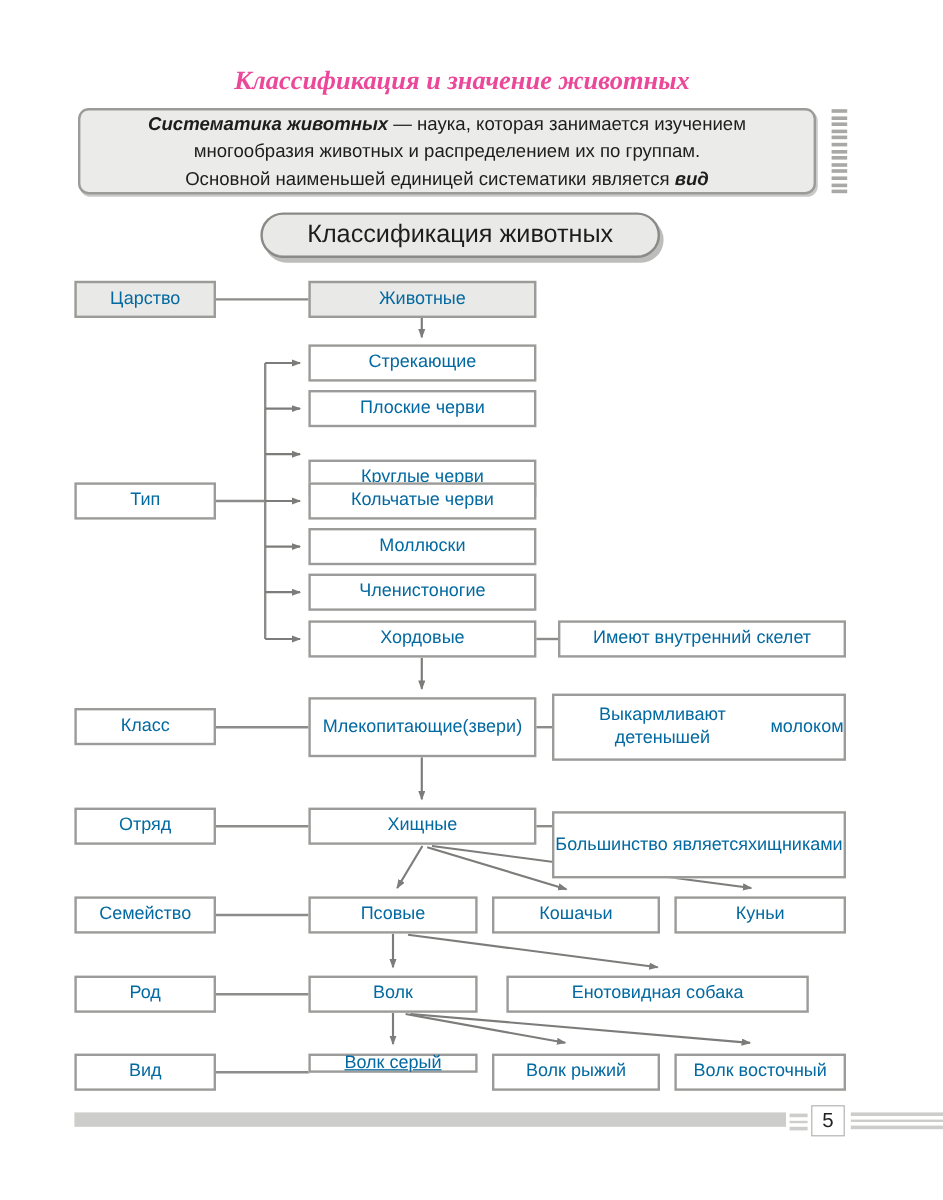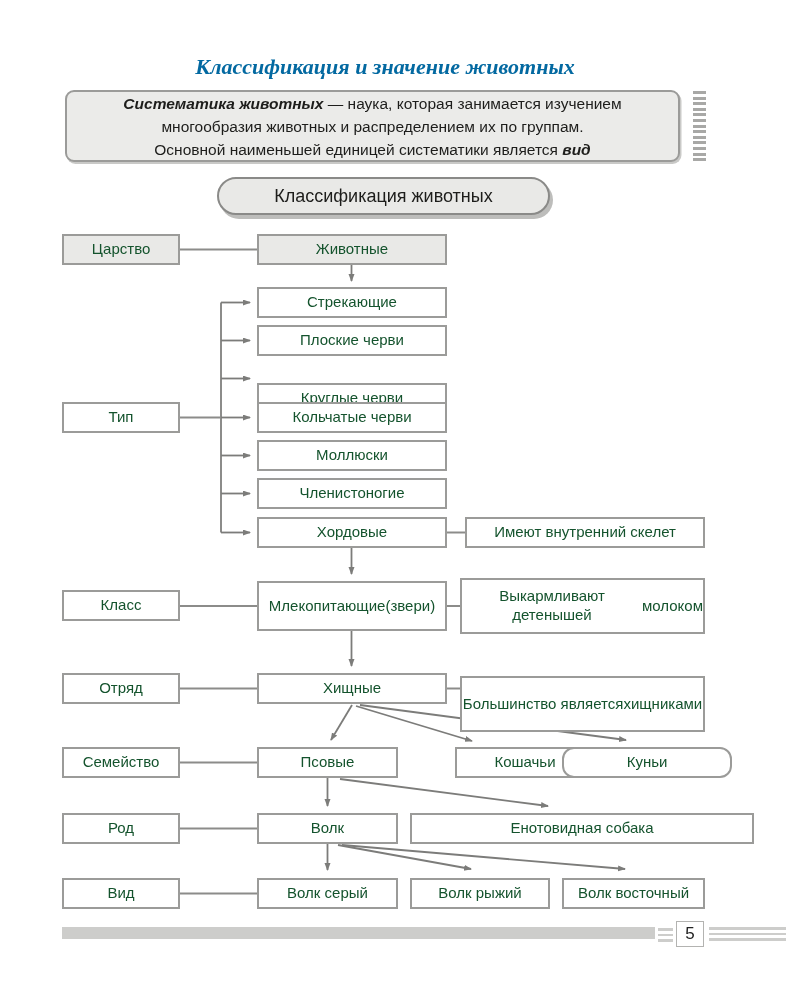--- a/index.html
+++ b/index.html
@@ -1,41 +1,41 @@
 <!DOCTYPE html>
 <html><head>
 <meta charset="utf-8">
 <style>
   html,body{margin:0;padding:0;background:#fff;}
   .page{position:relative;width:786px;height:1000px;background:#fff;
         font-family:"Liberation Sans",sans-serif;color:#1d1d1b;overflow:hidden;}
 
   .title{position:absolute;left:0;top:54px;width:770px;text-align:center;
          font-family:"Liberation Serif",serif;font-style:italic;font-weight:bold;
-         font-size:22px;color:#0369a1;}
+         font-size:22px;color:#ec4899;}
 
   .intro{position:absolute;left:65px;top:90px;width:615px;height:72px;
          box-sizing:border-box;border:2.5px solid #9b9b99;border-radius:9px;
          background:#ebebe9;box-shadow:1.5px 2px 0 #c9c9c7;
          display:flex;flex-direction:column;justify-content:center;
          text-align:center;font-size:15.5px;line-height:23px;}
   .intro b.lead{font-style:italic;}
   .intro b.end{font-style:italic;}
 
   .binder{position:absolute;left:693px;top:91px;}
   .binder i{display:block;width:13px;height:3px;background:#a8a8a6;margin-bottom:2.6px;}
 
   .pill{position:absolute;left:217px;top:177px;width:333px;height:38px;
         box-sizing:border-box;border:2px solid #8a8a88;border-radius:19px;
         background:#e9e9e7;box-shadow:3px 4px 0 #bdbdbb;
-        display:flex;align-items:center;justify-content:center;font-size:18px;}
+        display:flex;align-items:center;justify-content:center;font-size:21px;}
 
   .box{position:absolute;box-sizing:border-box;border:2px solid #9b9b99;background:#fff;
        display:flex;align-items:center;justify-content:center;text-align:center;
-       font-size:15px;line-height:1.25;color:#14532d;}
+       font-size:15px;line-height:1.25;color:#0369a1;}
   .box.gray{background:#e9e9e7;}
   .box.col{flex-direction:row;}
 
   svg.wires{position:absolute;left:0;top:0;pointer-events:none;}
 
   .footer-bar{position:absolute;left:62px;top:927px;width:593px;height:12px;background:#cdcdcb;}
   .mini-lines i{display:block;height:2.5px;background:#cdcdcb;margin-bottom:3px;}
   .mini-left{position:absolute;left:658px;top:928px;width:15px;}
   .mini-right{position:absolute;left:709px;top:927px;width:77px;}
   .page-num{position:absolute;left:676px;top:921px;width:28px;height:26px;
@@ -143,27 +143,27 @@
     <span>молоком</span>
   </div>
 
   <div class="box" style="left:257px;top:673px;width:190px;height:31px;">Хищные</div>
   <div class="box col" style="left:460px;top:676px;width:245px;height:56px;">
     <span>Большинство является</span>
     <span>хищниками</span>
   </div>
 
   <div class="box" style="left:257px;top:747px;width:141px;height:31px;">Псовые</div>
-  <div class="box" style="left:410px;top:747px;width:140px;height:31px;margin-left:45px;">Кошачьи</div>
-  <div class="box" style="left:562px;top:747px;width:170px;height:31px;border-radius:12px;">Куньи</div>
+  <div class="box" style="left:410px;top:747px;width:140px;height:31px;">Кошачьи</div>
+  <div class="box" style="left:562px;top:747px;width:143px;height:31px;">Куньи</div>
 
   <div class="box" style="left:257px;top:813px;width:141px;height:31px;">Волк</div>
-  <div class="box" style="left:410px;top:813px;width:344px;height:31px;">Енотовидная собака</div>
+  <div class="box" style="left:422px;top:813px;width:252px;height:31px;">Енотовидная собака</div>
 
-  <div class="box" style="left:257px;top:878px;width:141px;height:31px;">Волк серый</div>
+  <div class="box" style="left:257px;top:878px;width:141px;height:16px;text-decoration:underline;">Волк серый</div>
   <div class="box" style="left:410px;top:878px;width:140px;height:31px;">Волк рыжий</div>
   <div class="box" style="left:562px;top:878px;width:143px;height:31px;">Волк восточный</div>
 
   <div class="footer-bar"></div>
   <div class="mini-lines mini-left">
       <i></i>
       <i></i>
       <i></i>
     </div>
   <div class="page-num">5</div>

